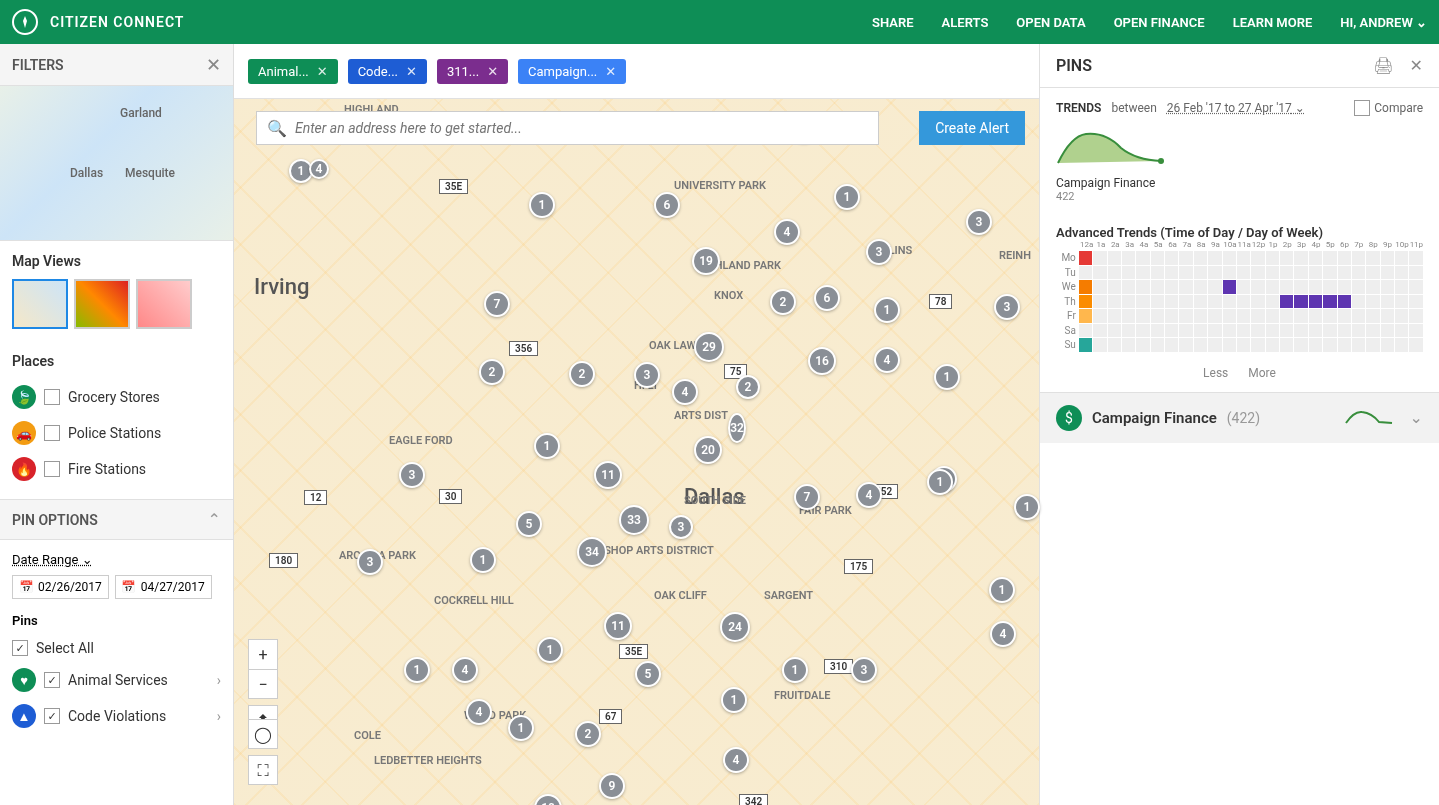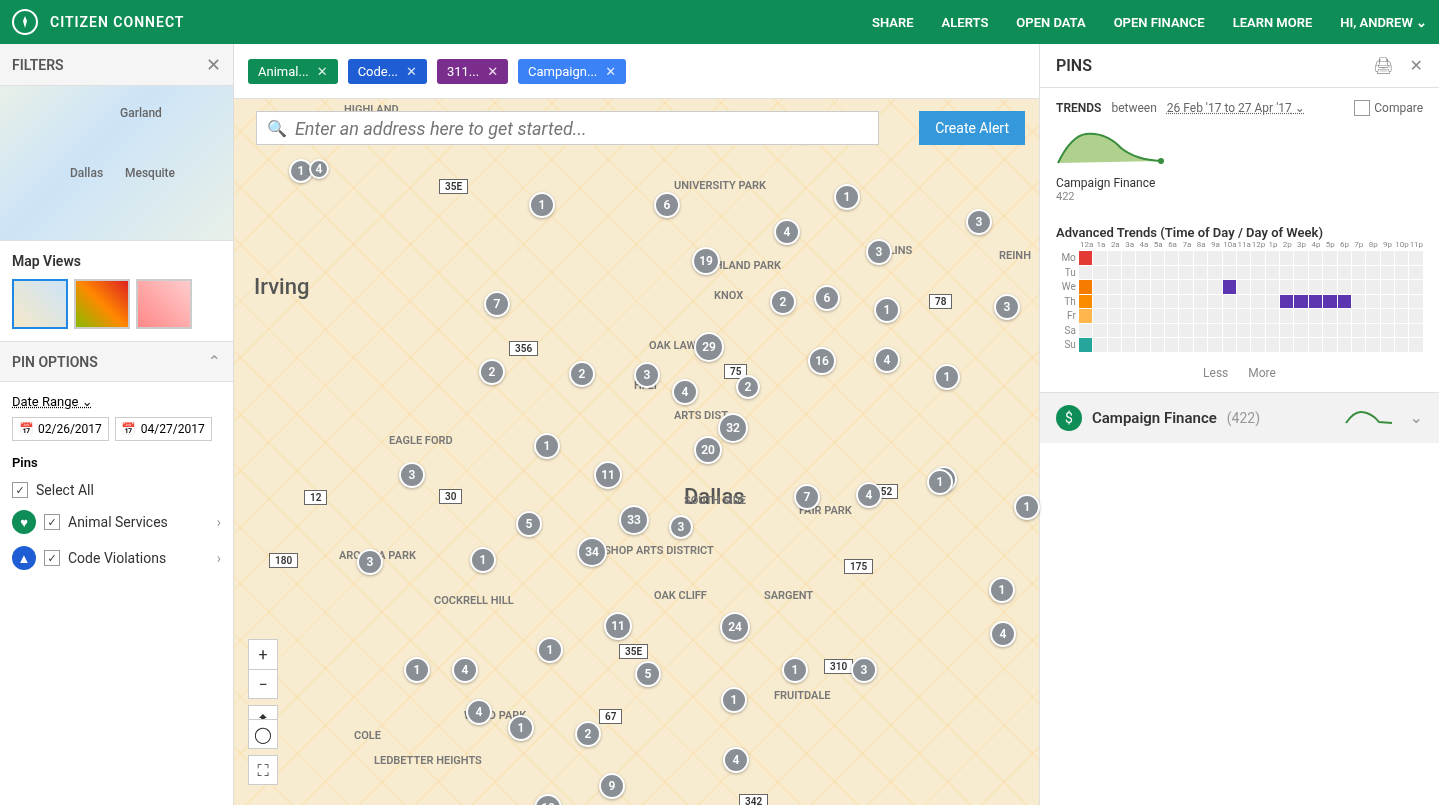--- a/index.html
+++ b/index.html
@@ -39,21 +39,21 @@
 .chip{padding:5px 10px;border-radius:3px;color:#fff;font-size:13px;display:flex;align-items:center;gap:8px;cursor:pointer}
 .chip-x{font-size:13px;opacity:0.85}
 .map-area{flex:1;position:relative;background:#f5efe0}
 .map-bg{position:absolute;inset:0;background:
  linear-gradient(90deg,rgba(255,200,80,0.15) 0,rgba(255,200,80,0.15) 100%),
  repeating-linear-gradient(45deg,rgba(255,180,60,0.12) 0 2px,transparent 2px 40px),
  repeating-linear-gradient(-45deg,rgba(255,180,60,0.12) 0 2px,transparent 2px 40px),
  #f7f2e6}
 .search-bar{position:absolute;top:12px;left:22px;right:160px;height:34px;background:#fff;border:1px solid #ccc;display:flex;align-items:center;padding:0 10px;z-index:5}
 .search-icon{color:#888;margin-right:8px}
-.search-input{border:none;outline:none;flex:1;font-size:18px;font-style:italic;color:#4d7c0f}
+.search-input{border:none;outline:none;flex:1;font-size:14px;font-style:italic;color:#4d7c0f}
 .create-alert{position:absolute;top:12px;right:14px;height:34px;background:#3498db;color:#fff;border:none;padding:0 16px;font-size:14px;cursor:pointer;z-index:5}
 .cluster{position:absolute;background:#8a8f96;border:2px solid #fff;border-radius:50%;color:#fff;display:flex;align-items:center;justify-content:center;font-size:12px;font-weight:600;box-shadow:0 1px 3px rgba(0,0,0,0.3)}
 .city-label{position:absolute;font-size:22px;color:#555;font-weight:500}
 .area-label{position:absolute;font-size:11px;color:#777;font-weight:600;text-transform:uppercase}
 .map-controls{position:absolute;left:14px;bottom:20px;display:flex;flex-direction:column;gap:6px;z-index:5}
 .map-btn{width:30px;height:30px;background:#fff;border:1px solid #ccc;display:flex;align-items:center;justify-content:center;cursor:pointer;font-size:16px;color:#333}
 .zoom-group{display:flex;flex-direction:column}
 .zoom-group .map-btn:first-child{border-bottom:none}
 .right-panel{width:400px;background:#fff;border-left:1px solid #e0e0e0;flex-shrink:0;overflow-y:auto}
 .pins-header{display:flex;align-items:center;padding:12px 16px;border-bottom:1px solid #e0e0e0;position:relative}
@@ -118,20 +118,40 @@
         <span class="mini-label" style="left: 125px; top: 80px;">Mesquite</span>
       </div>
     <div class="section">
       <div class="section-title">Map Views</div>
       <div class="view-thumbs">
         <div class="thumb thumb1 active"></div>
         <div class="thumb thumb2"></div>
         <div class="thumb thumb3"></div>
       </div>
     </div>
+    <div class="section">
+      <div class="section-title">Places</div>
+      <div id="places-list">
+          <div class="place-row">
+            <span class="place-icon green-bg">🍃</span>
+            <span class="checkbox"></span>
+            <span>Grocery Stores</span>
+          </div>
+          <div class="place-row">
+            <span class="place-icon orange-bg">🚗</span>
+            <span class="checkbox"></span>
+            <span>Police Stations</span>
+          </div>
+          <div class="place-row">
+            <span class="place-icon red-bg">🔥</span>
+            <span class="checkbox"></span>
+            <span>Fire Stations</span>
+          </div>
+        </div>
+    </div>
     <div class="pin-options-header">
       <span class="filters-title">PIN OPTIONS</span>
       <span class="chevron">⌃</span>
     </div>
     <div class="section">
       <div class="date-range-label"><span>Date Range</span> ⌄</div>
       <div class="date-inputs">
         <div class="date-input">
             <span>📅</span>
             <span>02/26/2017</span>
@@ -249,21 +269,21 @@
           <div class="cluster" style="left:760px;top:195px;width:26px;height:26px">3</div>
           <div class="cluster" style="left:245px;top:260px;width:26px;height:26px">2</div>
           <div class="cluster" style="left:335px;top:262px;width:26px;height:26px">2</div>
           <div class="cluster" style="left:460px;top:233px;width:30px;height:30px">29</div>
           <div class="cluster" style="left:574px;top:248px;width:28px;height:28px">16</div>
           <div class="cluster" style="left:640px;top:248px;width:26px;height:26px">4</div>
           <div class="cluster" style="left:502px;top:276px;width:24px;height:24px">2</div>
           <div class="cluster" style="left:400px;top:263px;width:26px;height:26px">3</div>
           <div class="cluster" style="left:438px;top:280px;width:26px;height:26px">4</div>
           <div class="cluster" style="left:700px;top:265px;width:26px;height:26px">1</div>
-          <div class="cluster" style="left:484px;top:314px;width:30px;height:30px">32</div>
+          <div class="cluster" style="left:494px;top:314px;width:18px;height:30px">32</div>
           <div class="cluster" style="left:300px;top:334px;width:26px;height:26px">1</div>
           <div class="cluster" style="left:460px;top:337px;width:28px;height:28px">20</div>
           <div class="cluster" style="left:697px;top:367px;width:26px;height:26px">1</div>
           <div class="cluster" style="left:165px;top:363px;width:26px;height:26px">3</div>
           <div class="cluster" style="left:360px;top:362px;width:28px;height:28px">11</div>
           <div class="cluster" style="left:282px;top:412px;width:26px;height:26px">5</div>
           <div class="cluster" style="left:385px;top:406px;width:30px;height:30px">33</div>
           <div class="cluster" style="left:435px;top:416px;width:24px;height:24px">3</div>
           <div class="cluster" style="left:123px;top:450px;width:26px;height:26px">3</div>
           <div class="cluster" style="left:236px;top:448px;width:26px;height:26px">1</div>

